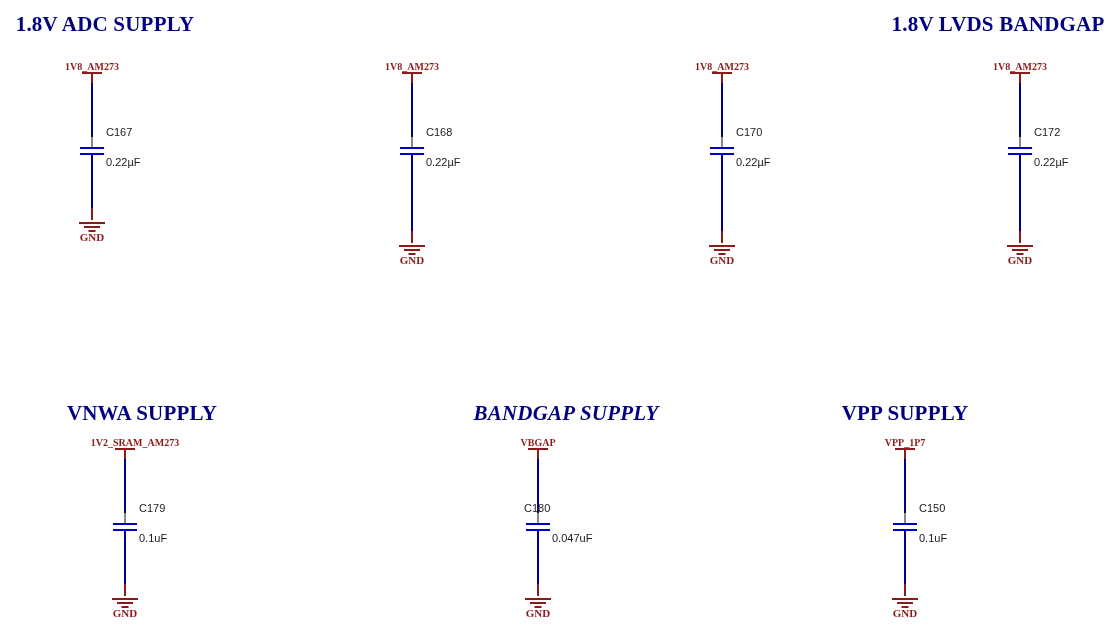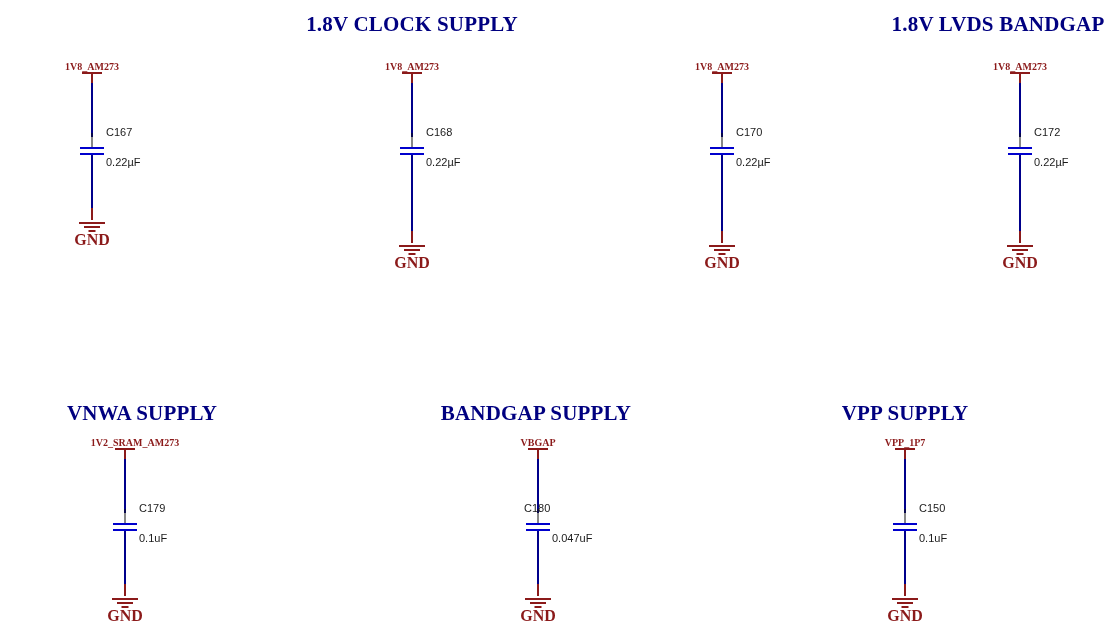--- a/index.html
+++ b/index.html
@@ -47,21 +47,21 @@
     color: #8b1a1a;
     transform: translateX(-50%);
     line-height: 1;
   }
   
   .gnd-label {
     position: absolute;
     white-space: nowrap;
     font-family: "Liberation Serif", "DejaVu Serif", serif;
     font-weight: bold;
-    font-size: 16px;
+    font-size: 11px;
     color: #8b1a1a;
     transform: translateX(-50%);
     line-height: 1;
   }
   
   .ref-des, .ref-val {
     position: absolute;
     white-space: nowrap;
     font-family: "Liberation Sans", sans-serif;
     font-size: 11px;
@@ -102,38 +102,38 @@
   }
   .g1 { height: 2px; }
   .g2 { height: 2px; }
   .g3 { height: 2px; }
 </style>
 </head>
 <body>
 
 <div id="sheet">
     <div class="circuit" style="left: 0px; top: 0px; width: 1114px; height: 637px;">
+      <div class="blk-title" style="left: 105px; top: 14px;">1.8V ADC SUPPLY</div>
       <div class="net-label" style="left: 92px; top: 62px;">1V8_AM273</div>
       <div class="net-tick" style="left: 92px; top: 72px; width: 20px;"></div>
       <div class="pin" style="left: 92px; top: 72px; height: 11px;"></div>
       <div class="wire" style="left: 92px; top: 83px; height: 54px;"></div>
       <div style="position: absolute; left: 92px; top: 133px; width: 1px; height: 14px; background: rgb(17, 17, 17); transform: translateX(-0.5px);"></div>
       <div class="cap-plate" style="left: 92px; top: 147px; width: 24px;"></div>
       <div class="cap-plate" style="left: 92px; top: 153px; width: 24px;"></div>
       <div class="ref-des" style="left: 106px; top: 127px;">C167</div>
       <div class="ref-val" style="left: 106px; top: 157px;">0.22µF</div>
       <div class="wire" style="left: 92px; top: 155px; height: 53px;"></div>
       <div class="pin" style="left: 92px; top: 208px; height: 12px;"></div>
       <div class="gnd-bar g1" style="left: 92px; top: 222px; width: 26px;"></div>
       <div class="gnd-bar g2" style="left: 92px; top: 226px; width: 16px;"></div>
       <div class="gnd-bar g3" style="left: 92px; top: 230px; width: 7px;"></div>
       <div class="gnd-label" style="left: 92px; top: 232px;">GND</div>
     </div>
     <div class="circuit" style="left: 0px; top: 0px; width: 1114px; height: 637px;">
-      <div class="blk-title" style="left: 412px; top: 14px;">1.8V CLOCK SUPPLY</div>
       <div class="net-label" style="left: 412px; top: 62px;">1V8_AM273</div>
       <div class="net-tick" style="left: 412px; top: 72px; width: 20px;"></div>
       <div class="pin" style="left: 412px; top: 72px; height: 11px;"></div>
       <div class="wire" style="left: 412px; top: 83px; height: 54px;"></div>
       <div style="position: absolute; left: 412px; top: 133px; width: 1px; height: 14px; background: rgb(17, 17, 17); transform: translateX(-0.5px);"></div>
       <div class="cap-plate" style="left: 412px; top: 147px; width: 24px;"></div>
       <div class="cap-plate" style="left: 412px; top: 153px; width: 24px;"></div>
       <div class="ref-des" style="left: 426px; top: 127px;">C168</div>
       <div class="ref-val" style="left: 426px; top: 157px;">0.22µF</div>
       <div class="wire" style="left: 412px; top: 155px; height: 76px;"></div>
@@ -190,21 +190,21 @@
       <div class="ref-des" style="left: 139px; top: 503px;">C179</div>
       <div class="ref-val" style="left: 139px; top: 533px;">0.1uF</div>
       <div class="wire" style="left: 125px; top: 531px; height: 53px;"></div>
       <div class="pin" style="left: 125px; top: 584px; height: 12px;"></div>
       <div class="gnd-bar g1" style="left: 125px; top: 598px; width: 26px;"></div>
       <div class="gnd-bar g2" style="left: 125px; top: 602px; width: 16px;"></div>
       <div class="gnd-bar g3" style="left: 125px; top: 606px; width: 7px;"></div>
       <div class="gnd-label" style="left: 125px; top: 608px;">GND</div>
     </div>
     <div class="circuit" style="left: 0px; top: 0px; width: 1114px; height: 637px;">
-      <div class="blk-title" style="left: 536px; top: 403px;">BANDGAP SUPPLY</div>
+      <div class="blk-title" style="left: 566px; top: 403px; font-style: italic;">BANDGAP SUPPLY</div>
       <div class="net-label" style="left: 538px; top: 438px;">VBGAP</div>
       <div class="net-tick" style="left: 538px; top: 448px; width: 20px;"></div>
       <div class="pin" style="left: 538px; top: 448px; height: 11px;"></div>
       <div class="wire" style="left: 538px; top: 459px; height: 54px;"></div>
       <div style="position: absolute; left: 538px; top: 509px; width: 1px; height: 14px; background: rgb(17, 17, 17); transform: translateX(-0.5px);"></div>
       <div class="cap-plate" style="left: 538px; top: 523px; width: 24px;"></div>
       <div class="cap-plate" style="left: 538px; top: 529px; width: 24px;"></div>
       <div class="ref-des" style="left: 524px; top: 503px;">C180</div>
       <div class="ref-val" style="left: 552px; top: 533px;">0.047uF</div>
       <div class="wire" style="left: 538px; top: 531px; height: 53px;"></div>

